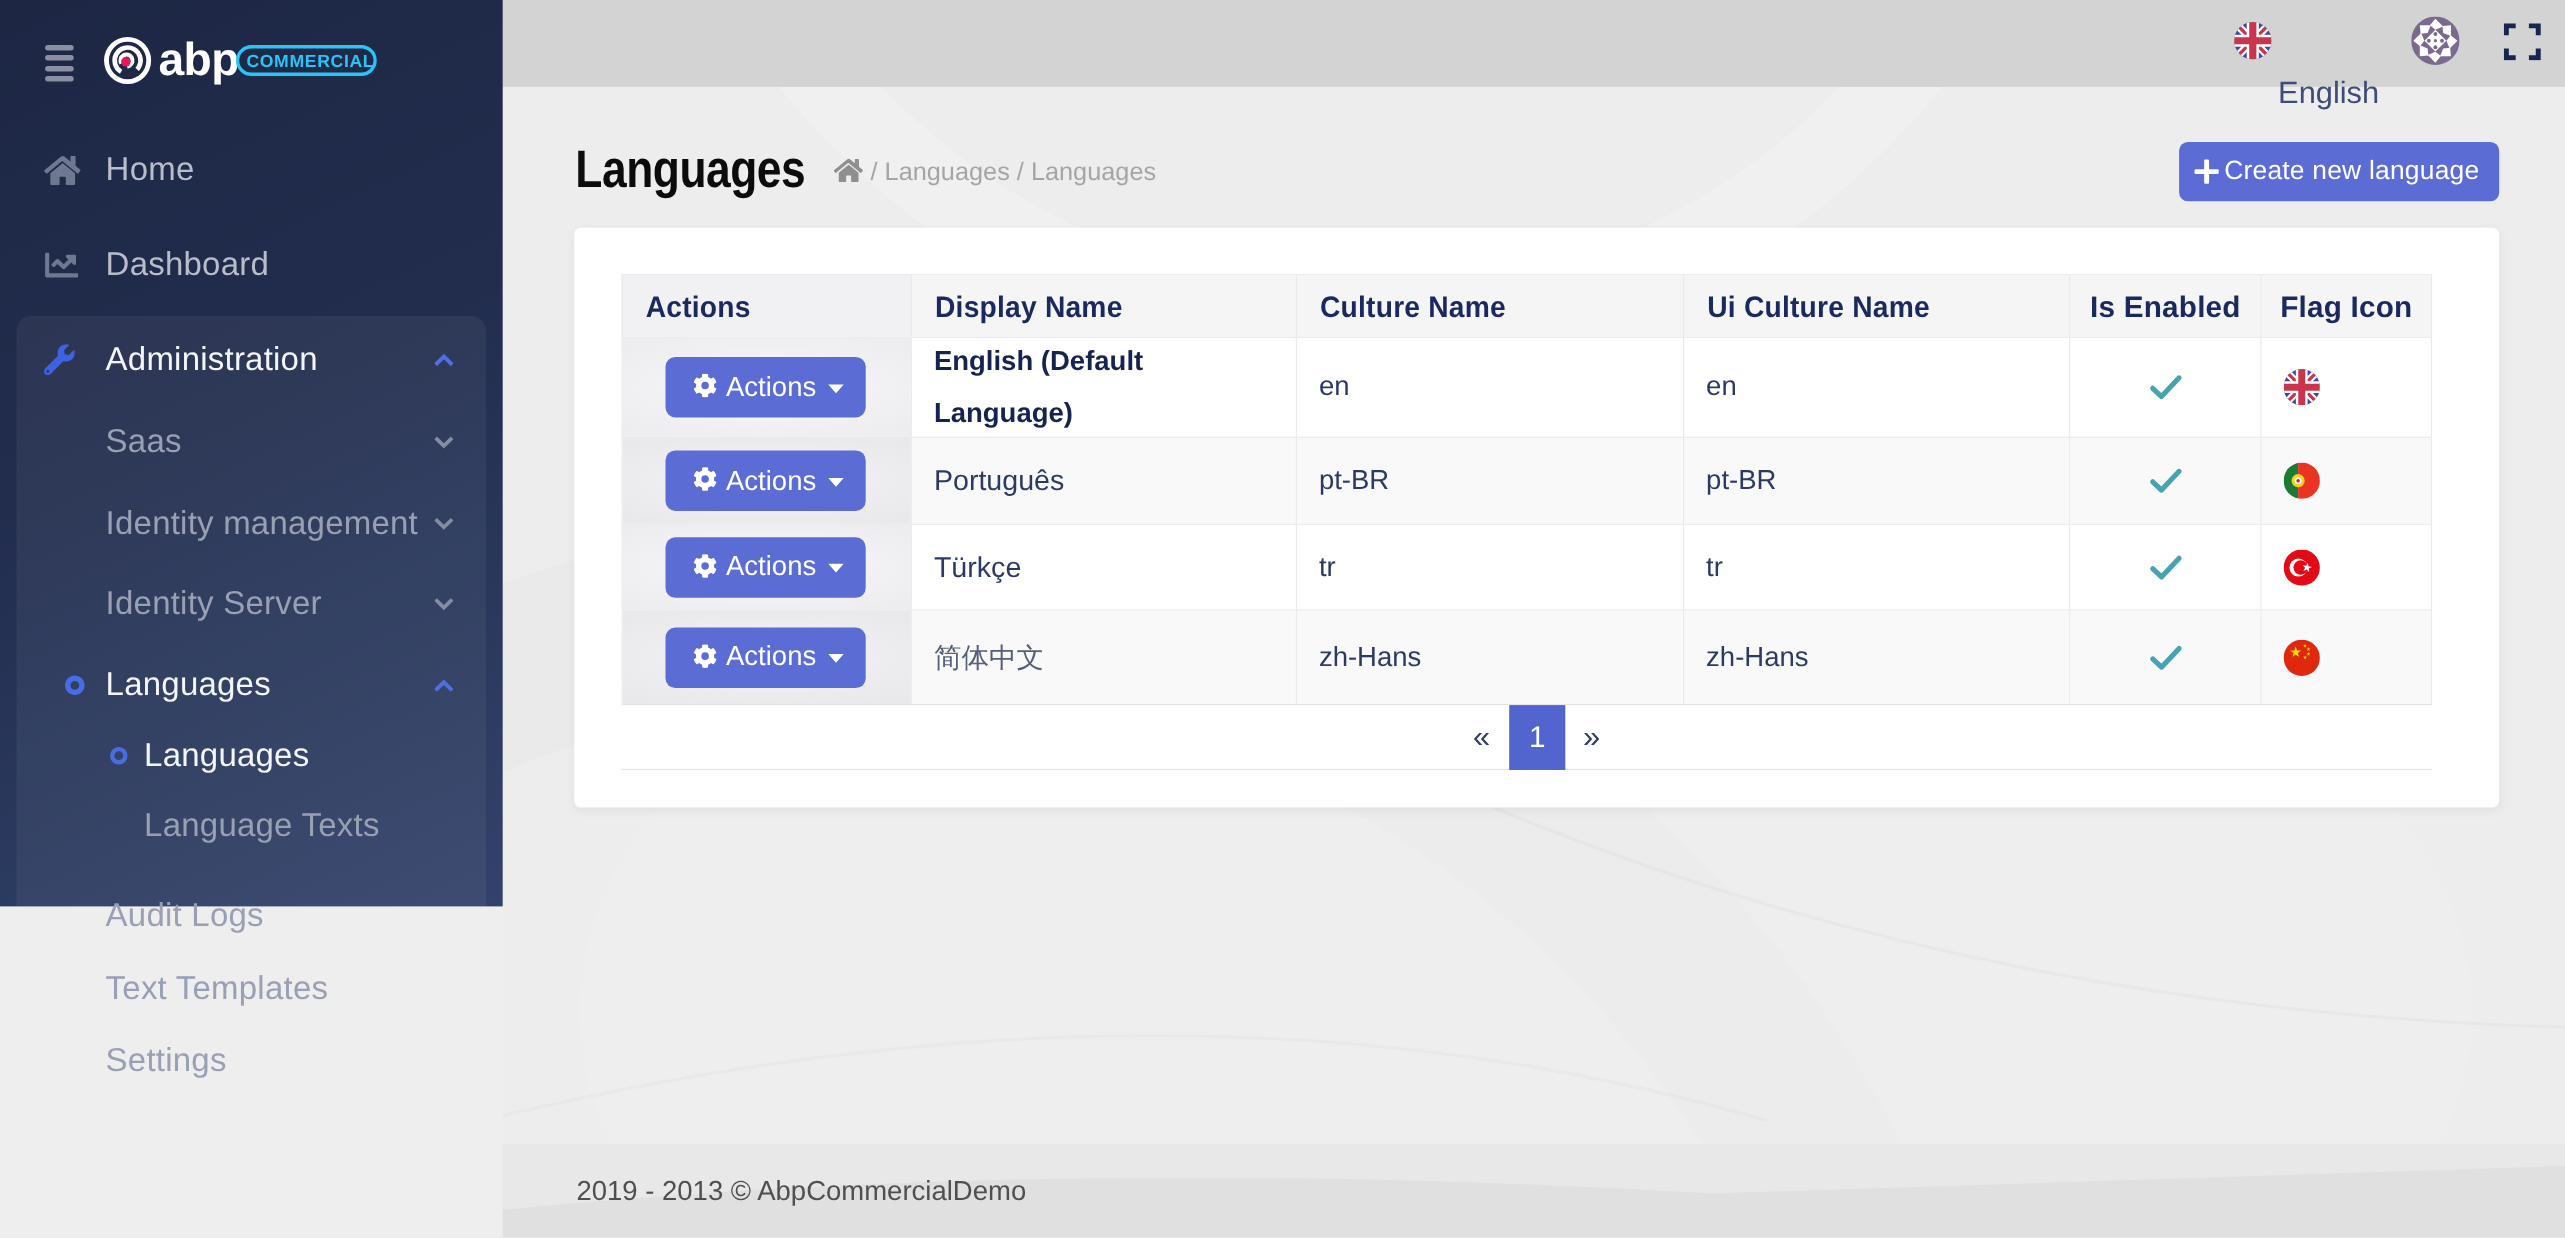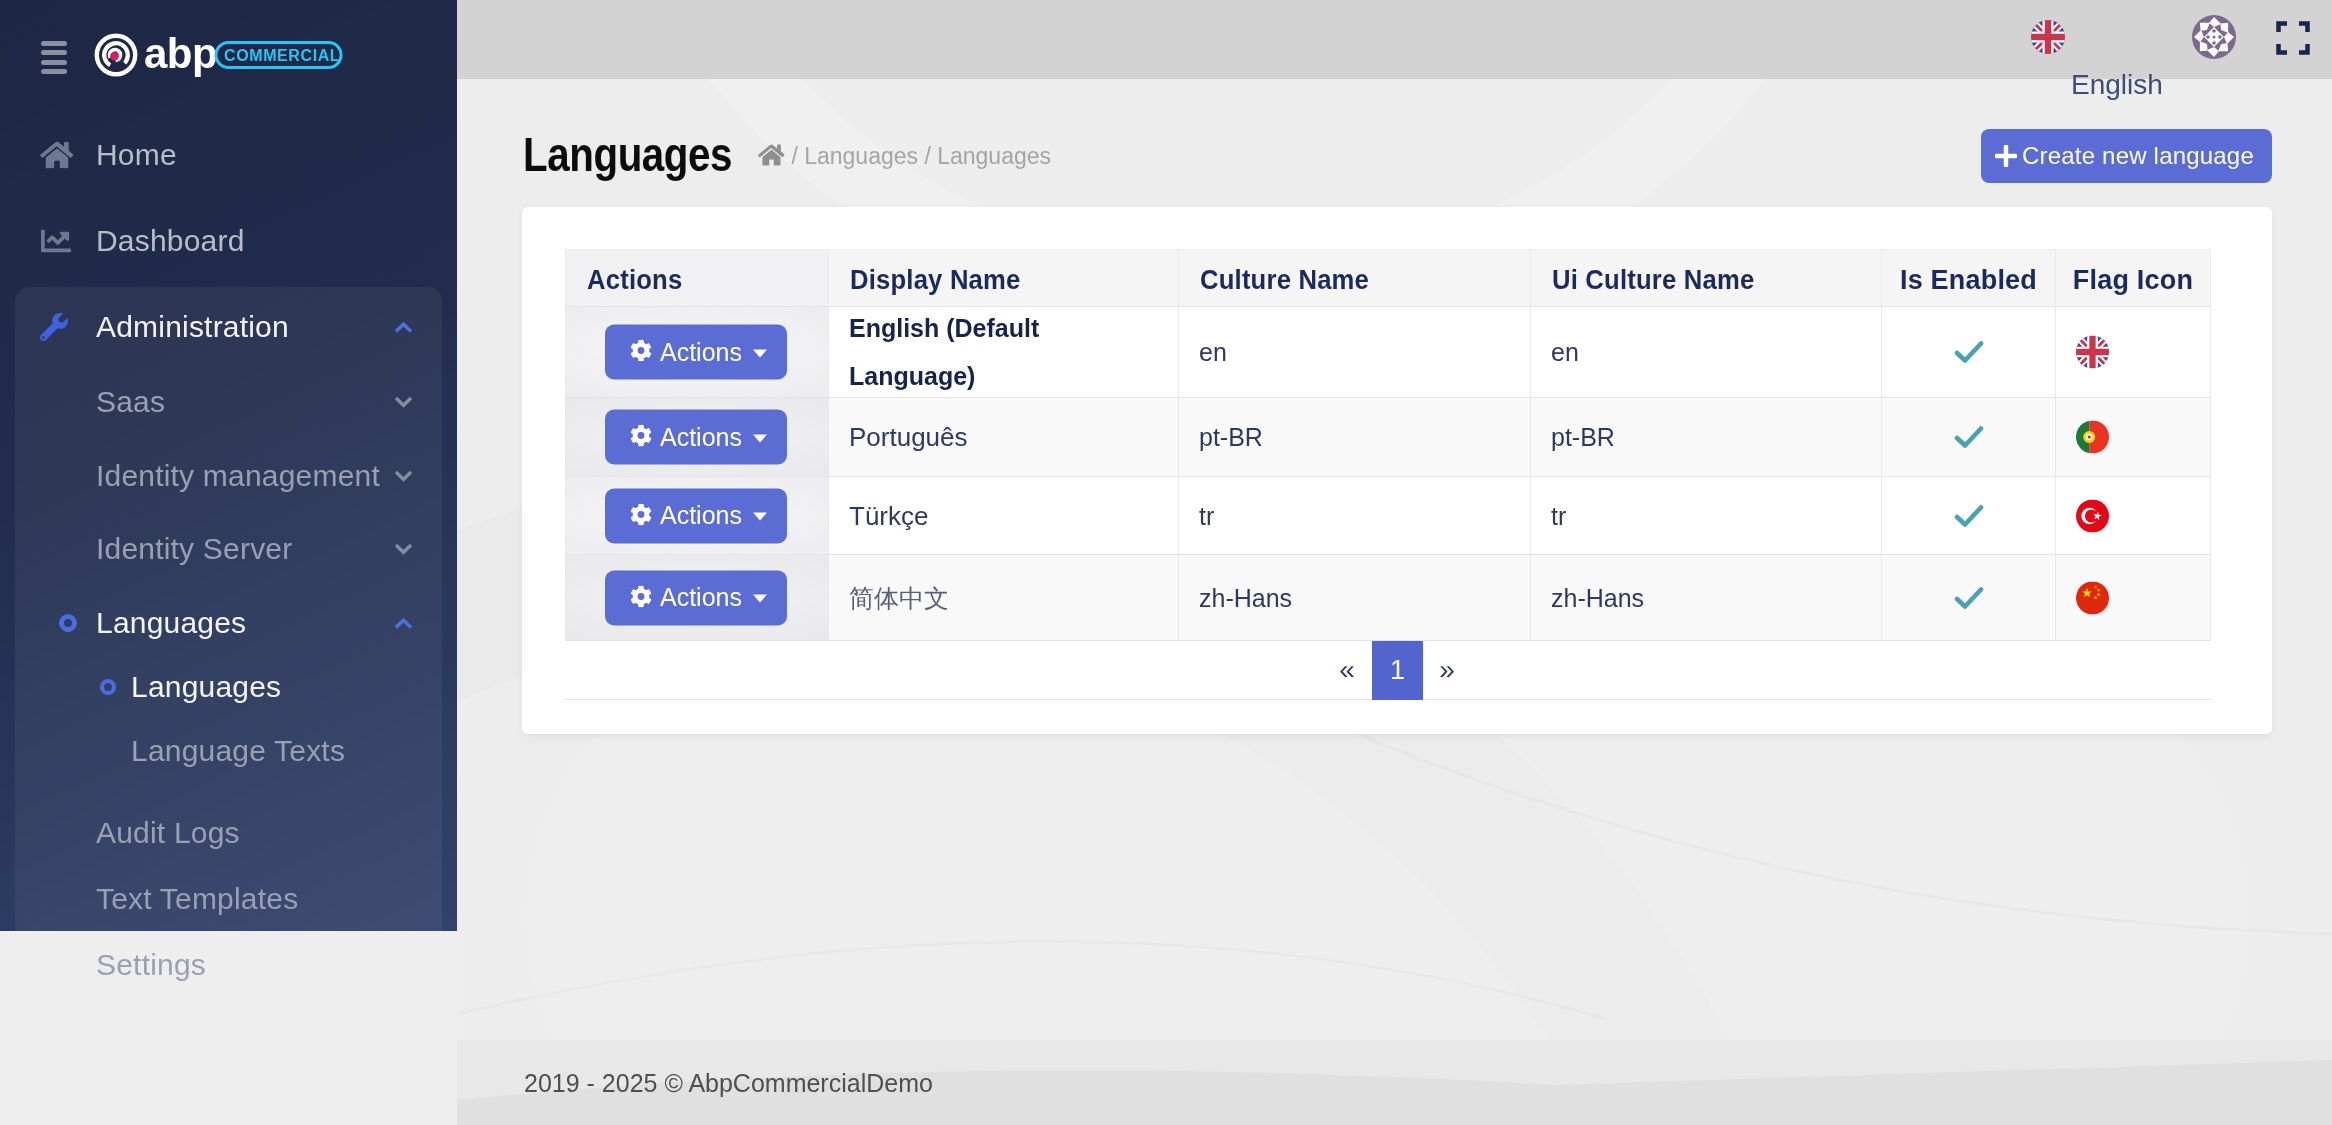--- a/index.html
+++ b/index.html
@@ -1,21 +1,21 @@
 <!DOCTYPE html>
 <html><head>
 <meta charset="utf-8">
 <style>
 * { margin:0; padding:0; box-sizing:border-box; }
 html,body { width:2332px; height:1125px; overflow:hidden; }
 body { font-family:"Liberation Sans", sans-serif; position:relative; background:#eeeeee; }
 .abs { position:absolute; }
 
 
-#sidebar { left:0; top:0; width:457px; height:931px;
+#sidebar { left:0; top:0; width:457px; height:824px;
   background:linear-gradient(155deg,#1d2744 0%,#222d4e 45%,#2b3a5f 78%,#33426b 100%); }
 #hamburger div { position:absolute; left:41px; width:26px; height:5px; border-radius:2.5px; background:#8a8fa3; }
 .menu-item { position:absolute; left:0; width:457px; height:48px; }
 .menu-item .txt { position:absolute; left:96px; top:50%; transform:translateY(-50%); font-size:30px; color:#b9bdca; letter-spacing:0.2px; }
 .menu-item .ico { position:absolute; left:40px; top:50%; transform:translateY(-50%); }
 .chev { position:absolute; right:45px; top:50%; transform:translateY(-50%); }
 #adminpanel { left:15px; top:287px; width:427px; height:720px; border-radius:14px; background:rgba(255,255,255,0.055); }
 .mi-dim .txt { color:#99a0b4; }
 .mi-act .txt { color:#f4f5f8; }
 .dot-ico { border-radius:50%; border:5px solid #4a6ce2; background:transparent; }
@@ -80,21 +80,21 @@
     <circle cx="350" cy="1420" r="950" fill="none" stroke="#000000" stroke-width="160" opacity="0.012"></circle>
     <ellipse cx="930" cy="840" rx="860" ry="470" fill="#ffffff" opacity="0.10"></ellipse>
     <path d="M 820 620 Q 1300 840 1880 855" fill="none" stroke="#000000" stroke-width="3" opacity="0.025"></path>
     <path d="M -60 950 Q 600 780 1150 940" fill="none" stroke="#000000" stroke-width="3" opacity="0.02"></path>
   </svg>
 </div>
 <div id="footer" class="abs">
   <svg width="1875" height="85" style="position:absolute;left:0;top:0">
     <path d="M0,60 Q500,10 1100,45 L1875,20 L1875,0 L0,0 Z" fill="#ffffff" opacity="0.25"></path>
   </svg>
-  <div class="txt">2019 - 2025 © AbpCommercialDemo</div>
+  <div class="txt">2019 - 2013 © AbpCommercialDemo</div>
 </div>
 <div id="header" class="abs"></div>
 
 <svg class="abs" style="left:2031px;top:20px" width="34" height="34" viewBox="0 0 34 34">
   <defs>
       <clipPath id="ukc">
         <circle cx="17" cy="17" r="17"></circle>
       </clipPath>
     </defs>
   <g clip-path="url(#ukc)">

